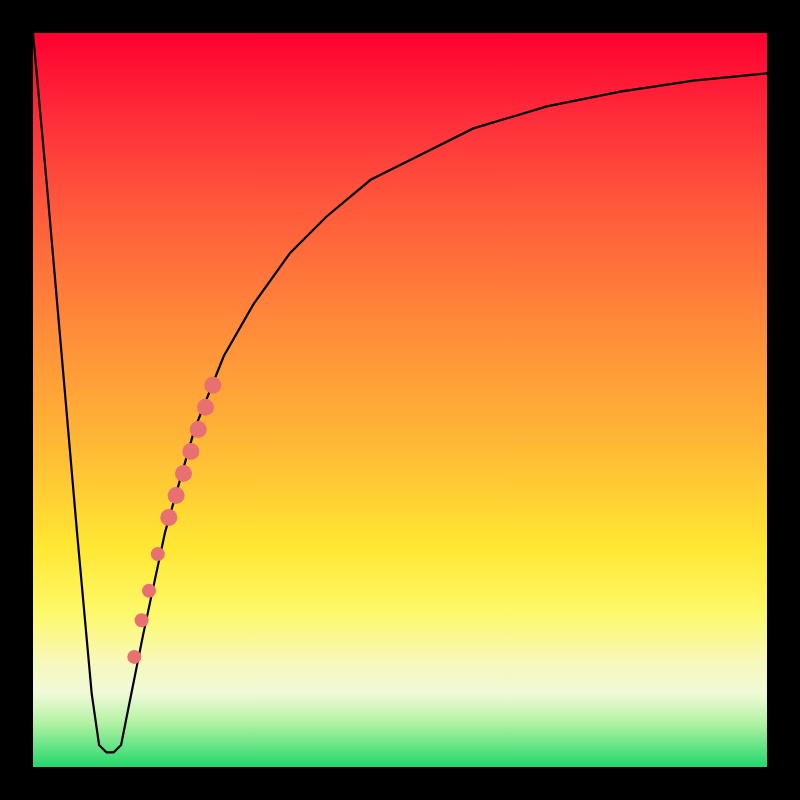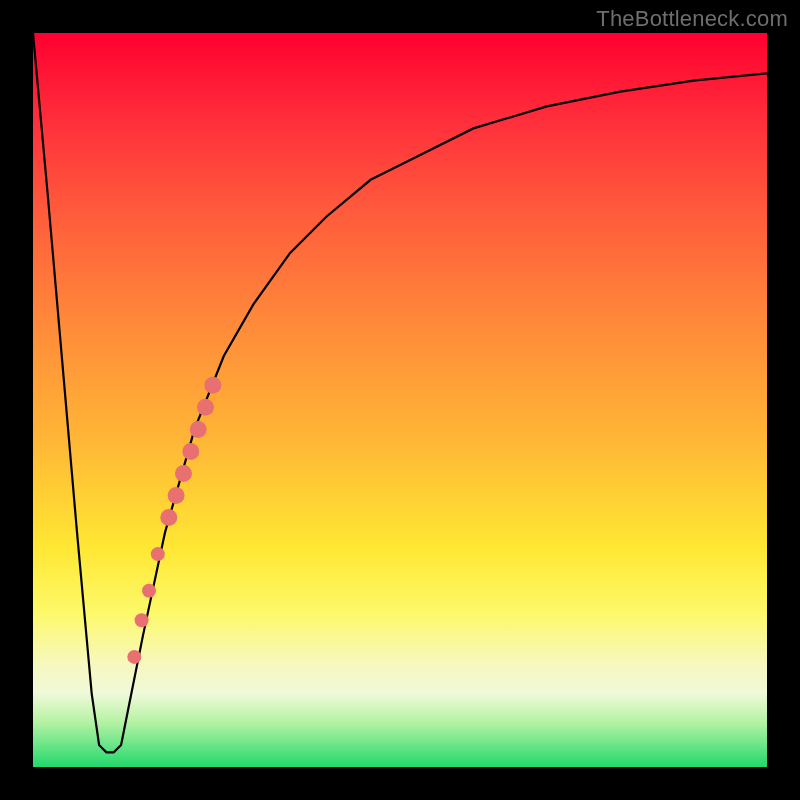--- a/index.html
+++ b/index.html
@@ -79,14 +79,13 @@
           <circle cx="172.5" cy="374.3" r="8.5" fill="#e97070"></circle>
           <circle cx="179.8" cy="352.3" r="8.5" fill="#e97070"></circle>
           <circle cx="124.8" cy="521.1" r="7" fill="#e97070"></circle>
           <circle cx="116.0" cy="557.8" r="7" fill="#e97070"></circle>
           <circle cx="108.6" cy="587.2" r="7" fill="#e97070"></circle>
           <circle cx="101.3" cy="623.9" r="7" fill="#e97070"></circle>
         </g>
     </svg>
   </div>
 
-  <div class="watermark">TheBottleneck.com</div>
 </div>
 
 </body></html>

